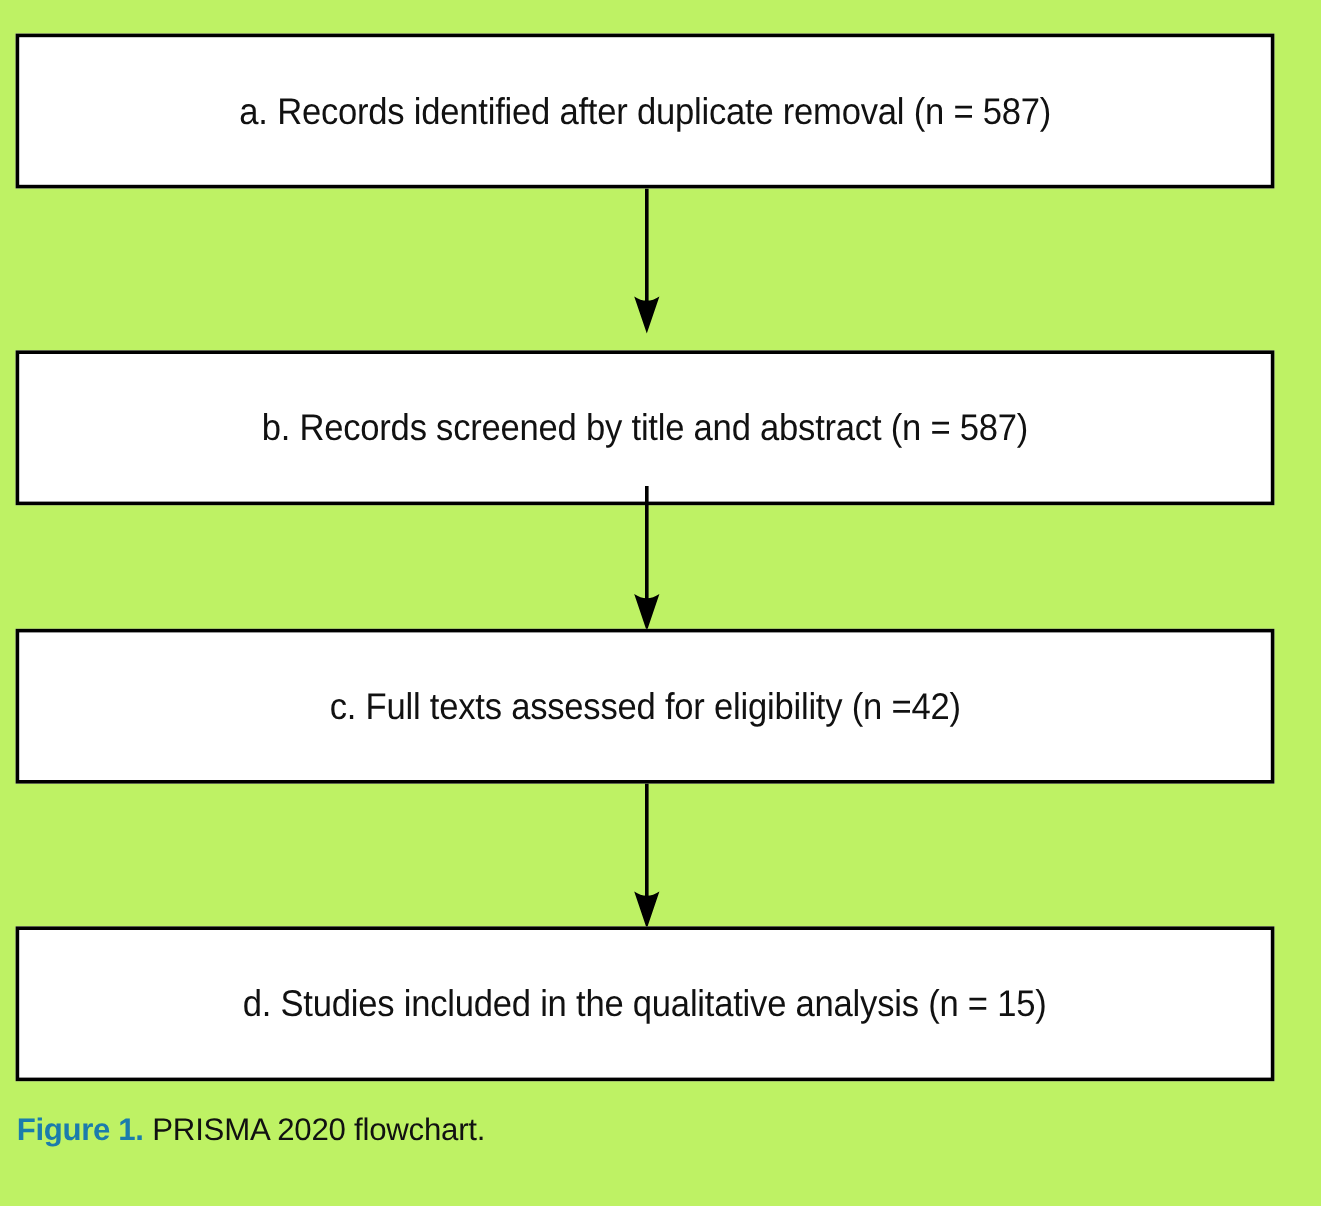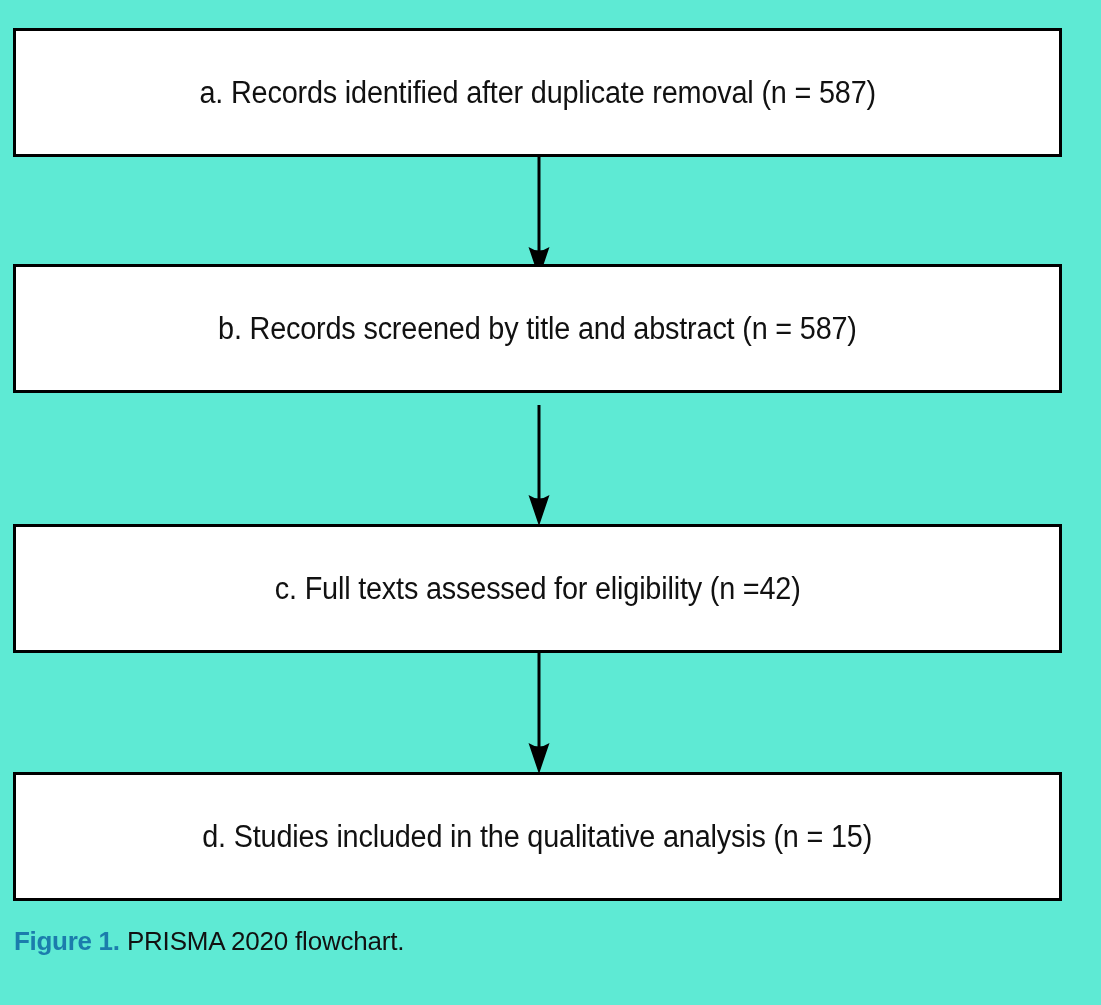--- a/index.html
+++ b/index.html
@@ -11,21 +11,21 @@
     width: 1101px;
     height: 1005px;
     font-family: "Liberation Sans", sans-serif;
     -webkit-font-smoothing: antialiased;
   }
 
   #flowchart-page {
     position: relative;
     width: 1101px;
     height: 1005px;
-    background: #5eead4;
+    background: #bef264;
     overflow: hidden;
   }
 
   
   .flow-box {
     position: absolute;
     left: 13px;
     width: 1049px;           
     height: 129px;
     box-sizing: border-box;
@@ -41,21 +41,21 @@
     line-height: 1.15;
     color: #111111;
     letter-spacing: -0.2px;
     text-align: center;
     white-space: nowrap;
     transform: scaleX(0.93);
     transform-origin: center center;
   }
 
   #flow-box-0 { top: 28px; }
-  #flow-box-1 { top: 264px; align-items: center; }
+  #flow-box-1 { top: 292px; align-items: center; }
   #flow-box-2 { top: 524px; }
   #flow-box-3 { top: 772px; }
 
   
   .flow-arrow {
     position: absolute;
     left: 519px;
     width: 40px;
     height: 122px;
   }

